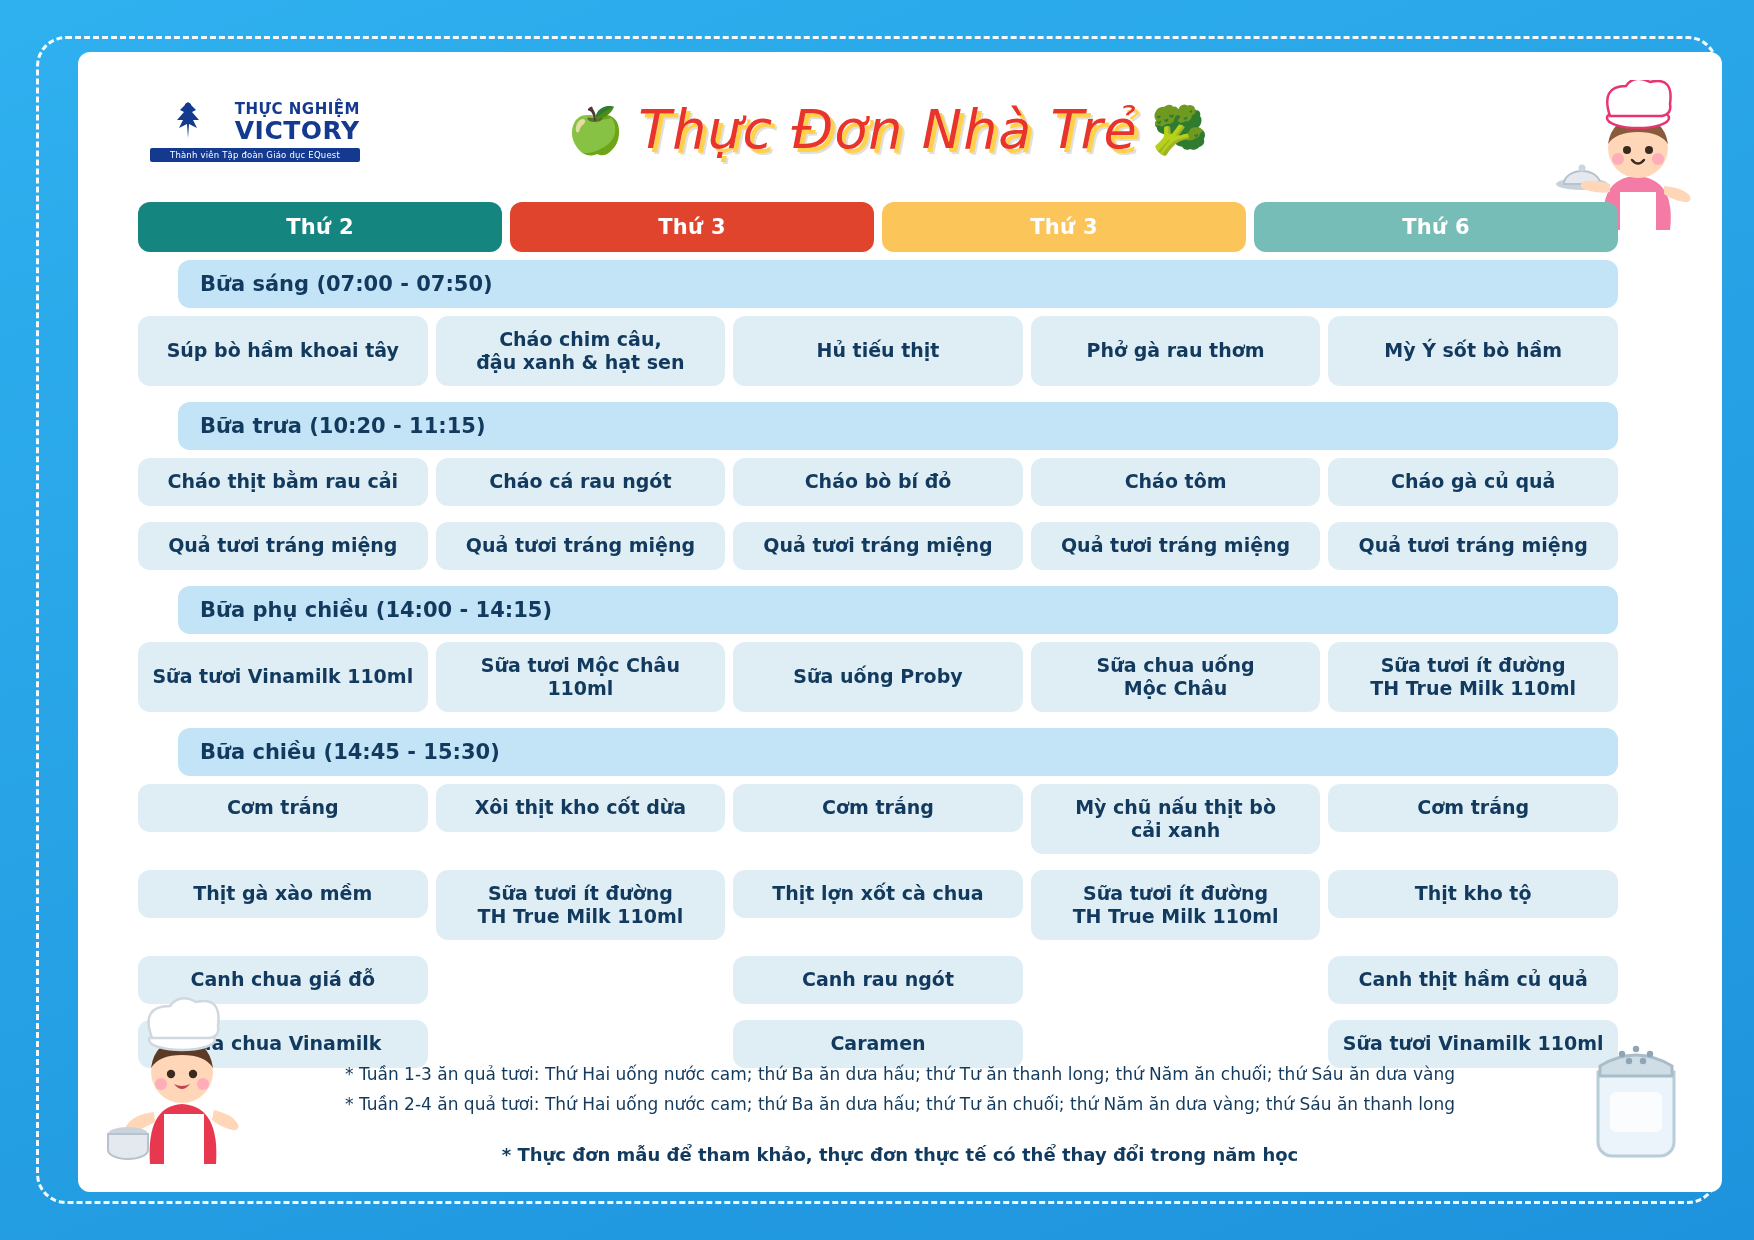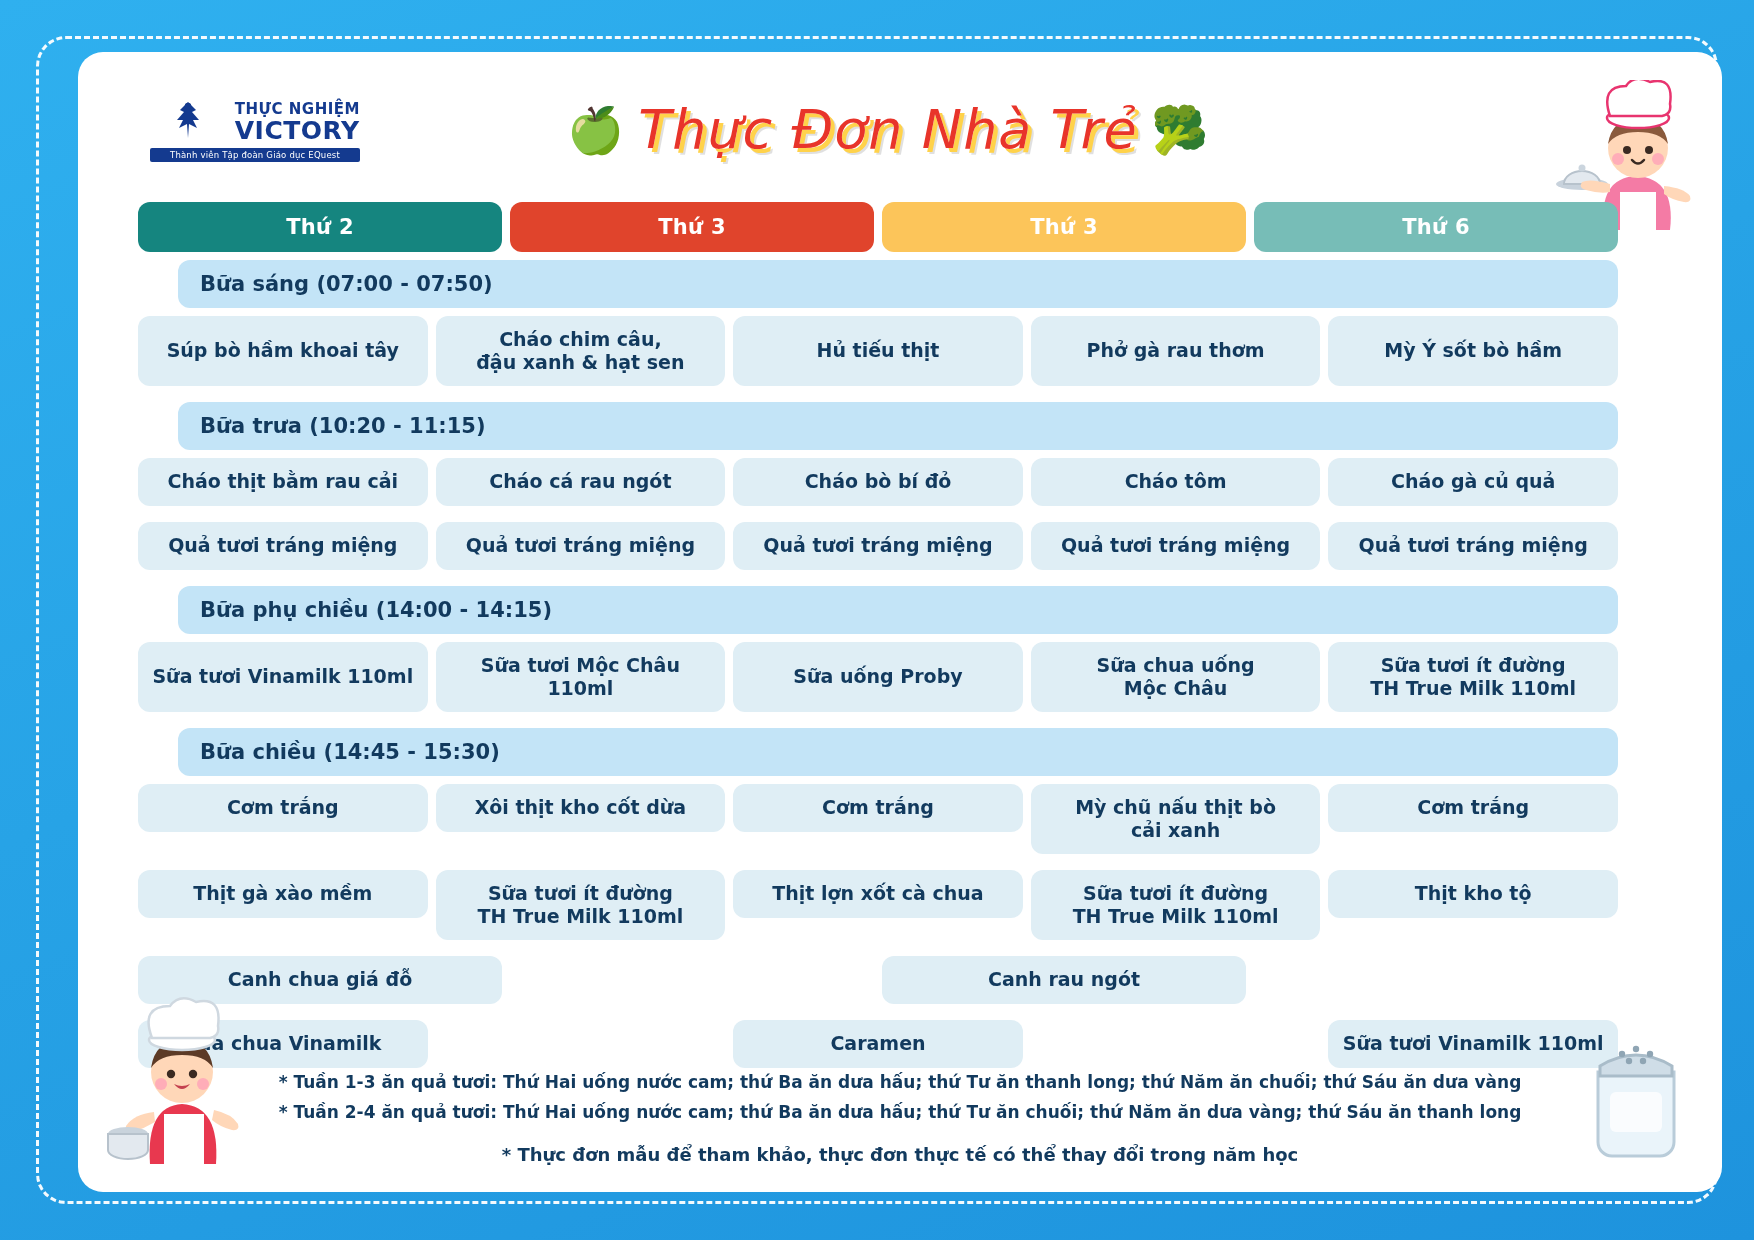--- a/index.html
+++ b/index.html
@@ -28,21 +28,21 @@
     border-radius: 30px;
     pointer-events: none;
   }
 
   
   .card {
     position: absolute;
     left: 78px; top: 52px;
     width: 1644px; height: 1140px;
     background: #ffffff;
-    border-radius: 25px;
+    border-radius: 12px;
   }
 
   
   .header {
     position: relative;
     height: 140px;
   }
   .logo {
     position: absolute;
     left: 72px; top: 46px;
@@ -150,23 +150,22 @@
 
   
   .notes {
     position: absolute;
     left: 0; right: 0; top: 1012px;
     text-align: center;
     color: #123a5e;
   }
   .note-line {
     font-size: 17px;
-    font-weight: bold;
+    font-weight: normal;
     margin-bottom: 10px;
-    margin-top: 8px;
   }
   .footer-note {
     position: absolute;
     left: 0; right: 0; top: 1092px;
     text-align: center;
     font-size: 18px;
     font-weight: bold;
     color: #123a5e;
   }
 
@@ -379,20 +378,23 @@
             <div class="dish">Canh chua giá đỗ</div>
           </div>
         <div class="col">
             <div class="dish empty"></div>
           </div>
         <div class="col">
             <div class="dish">Canh rau ngót</div>
           </div>
         <div class="col">
             <div class="dish empty"></div>
+          </div>
+        <div class="col">
+            <div class="dish">Canh thịt hầm củ quả</div>
           </div>
       </div>
       <div class="row">
         <div class="col">
             <div class="dish">Sữa chua Vinamilk</div>
           </div>
         <div class="col">
             <div class="dish empty"></div>
           </div>
         <div class="col">

